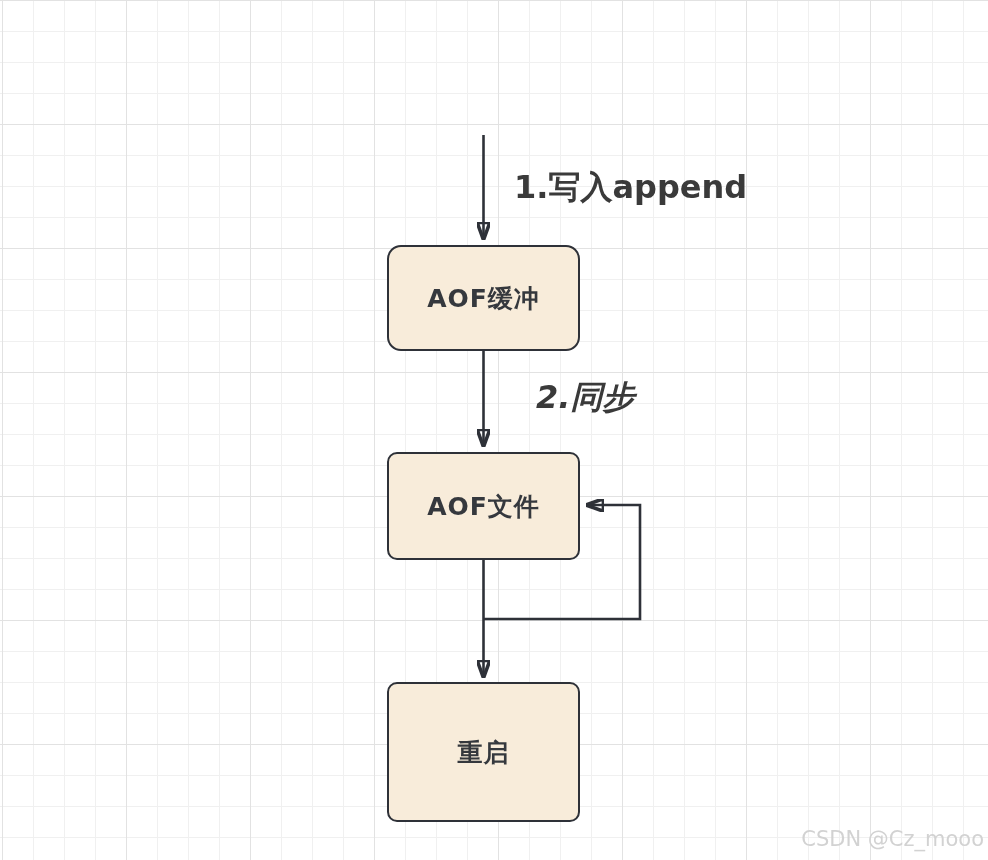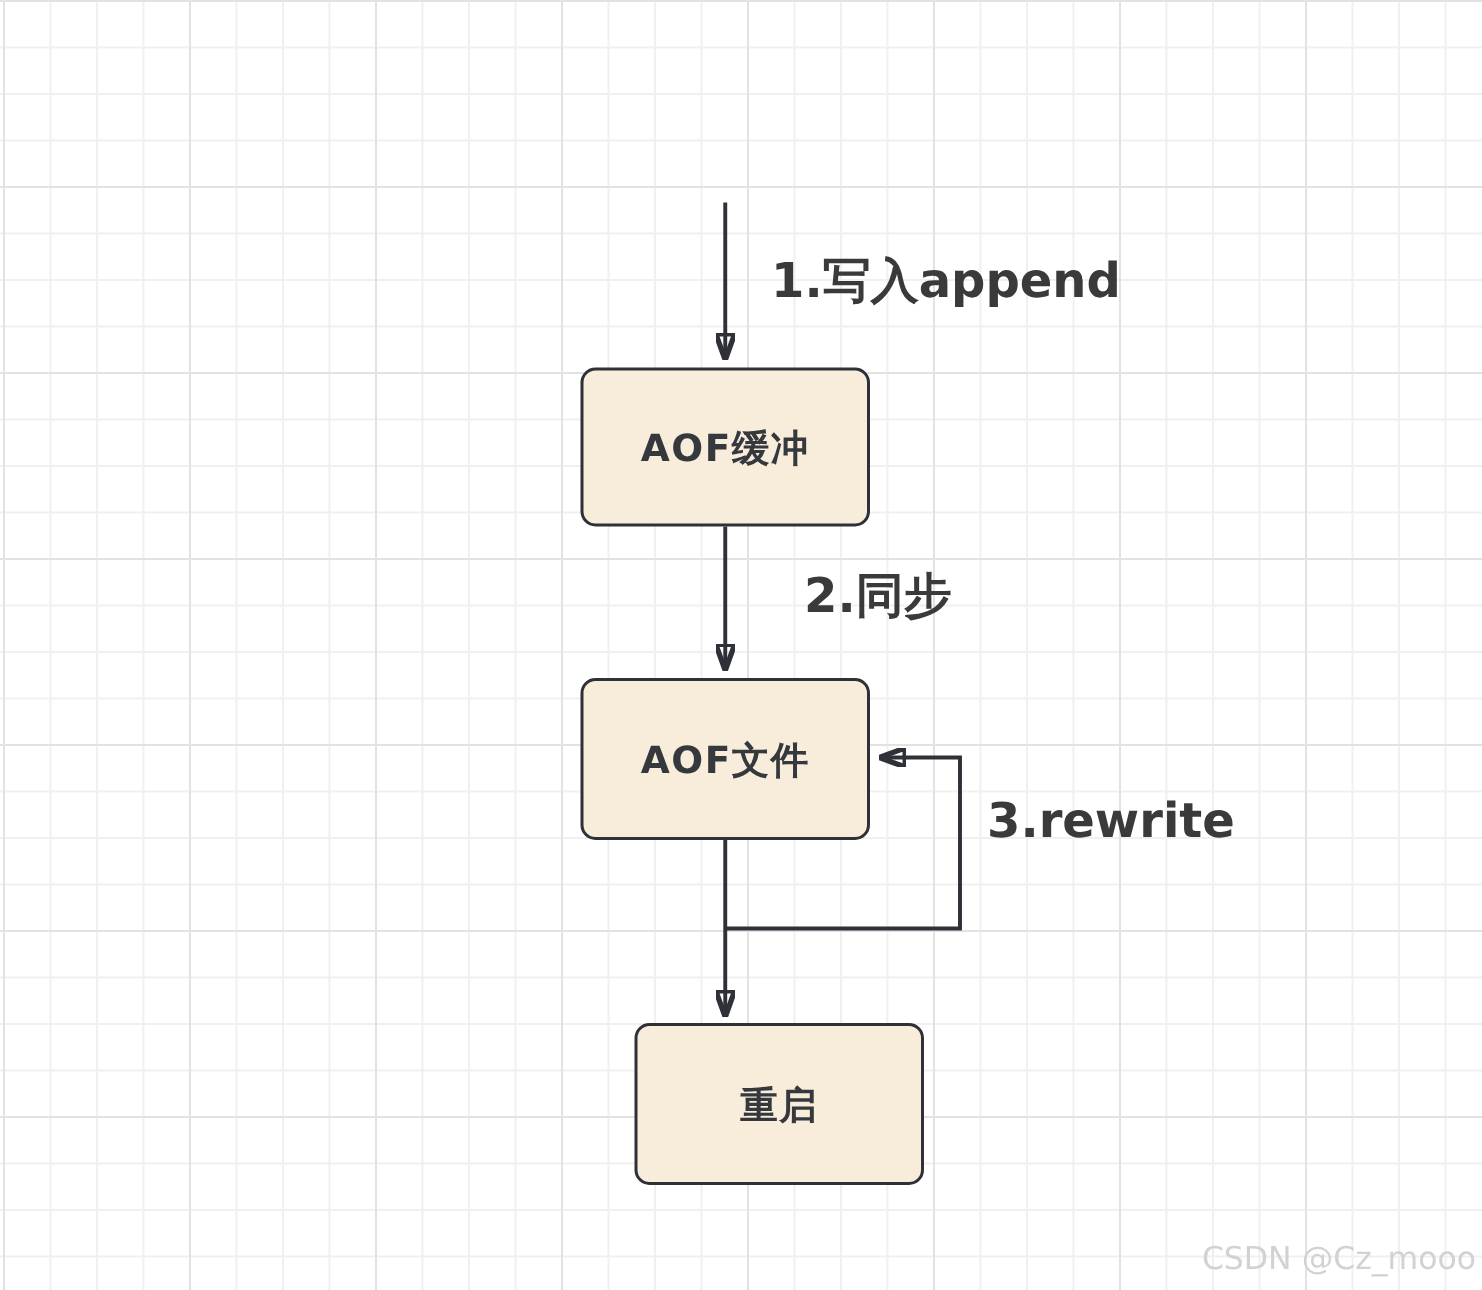--- a/index.html
+++ b/index.html
@@ -50,32 +50,32 @@
     box-sizing:border-box;
     display:flex;
     align-items:center;
     justify-content:center;
     font-size:25px;
     font-weight:700;
     color:#35383d;
     letter-spacing:1px;
   }
   .node-write   {left:387px; top:29px;}
-  .node-buffer  {left:387px; top:245px;}
+  .node-buffer  {left:387px; top:245px;border-radius:14px;}
   .node-file    {left:387px; top:452px; height:108px;justify-content:center;}
-  .node-restart {left:387px; top:682px; height:108px;margin-left:36px;}
+  .node-restart {left:387px; top:682px; height:140px;}
   .edge-label{
     position:absolute;
     font-size:32px;
     font-weight:700;
     color:var(--text);
     white-space:nowrap;
   }
   .label-step1{left:514px; top:166px;}
-  .label-step2{left:536px; top:376px;}
+  .label-step2{left:536px; top:376px;font-style:italic;}
   .label-step3{left:658px; top:528px;}
   .label-step4{left:114px; top:605px;}
   .watermark{
     position:absolute;
     right:4px;
     bottom:9px;
     font-size:21px;
     font-weight:400;
     color:var(--watermark);
     white-space:nowrap;
@@ -112,18 +112,17 @@
   </div>
 
   <div class="node node-restart">
     <span>重启</span>
   </div>
 
   <div class="edge-label label-step1">1.写入append</div>
 
   <div class="edge-label label-step2">2.同步</div>
 
-  <div class="edge-label label-step3">3.rewrite</div>
 
 
   <div class="watermark">CSDN @Cz_mooo</div>
 
 </div>
 
 </body></html>

